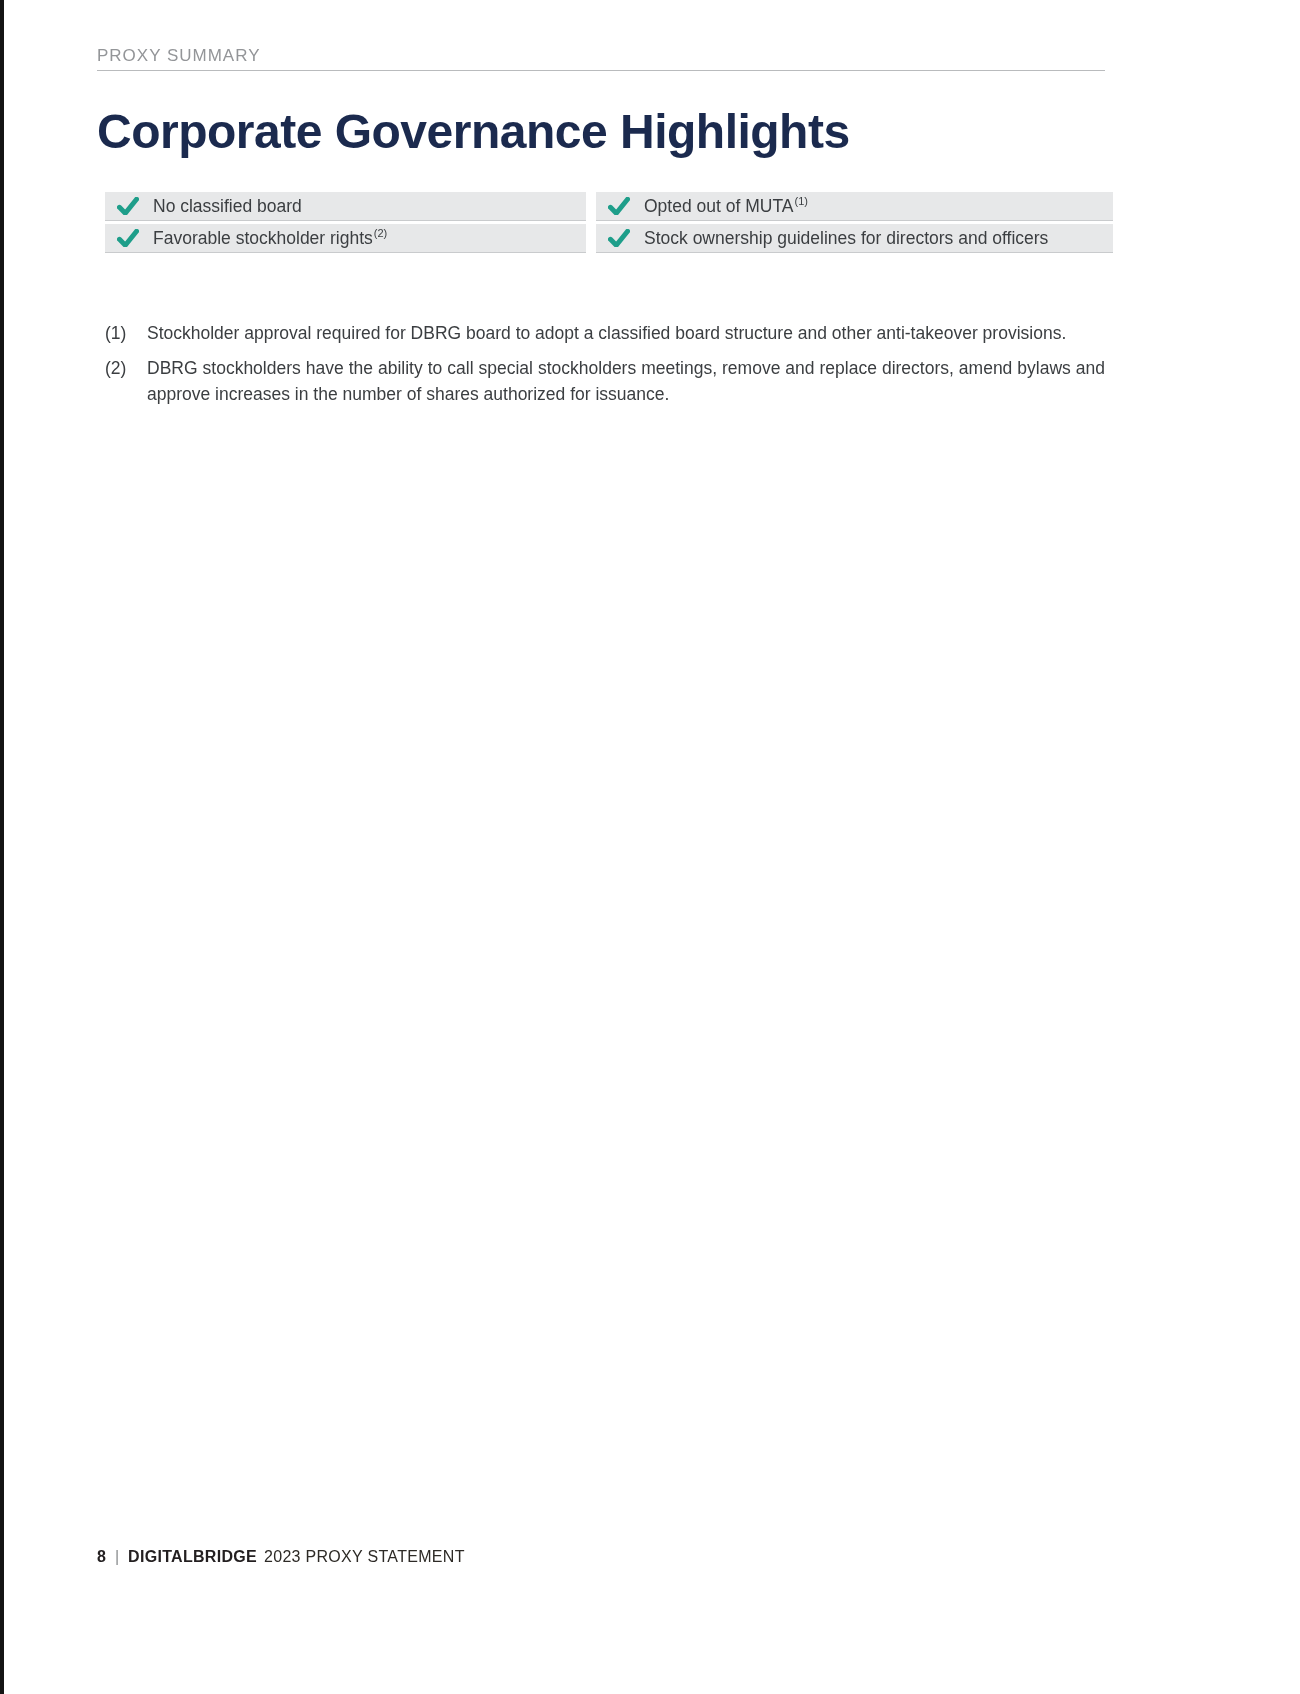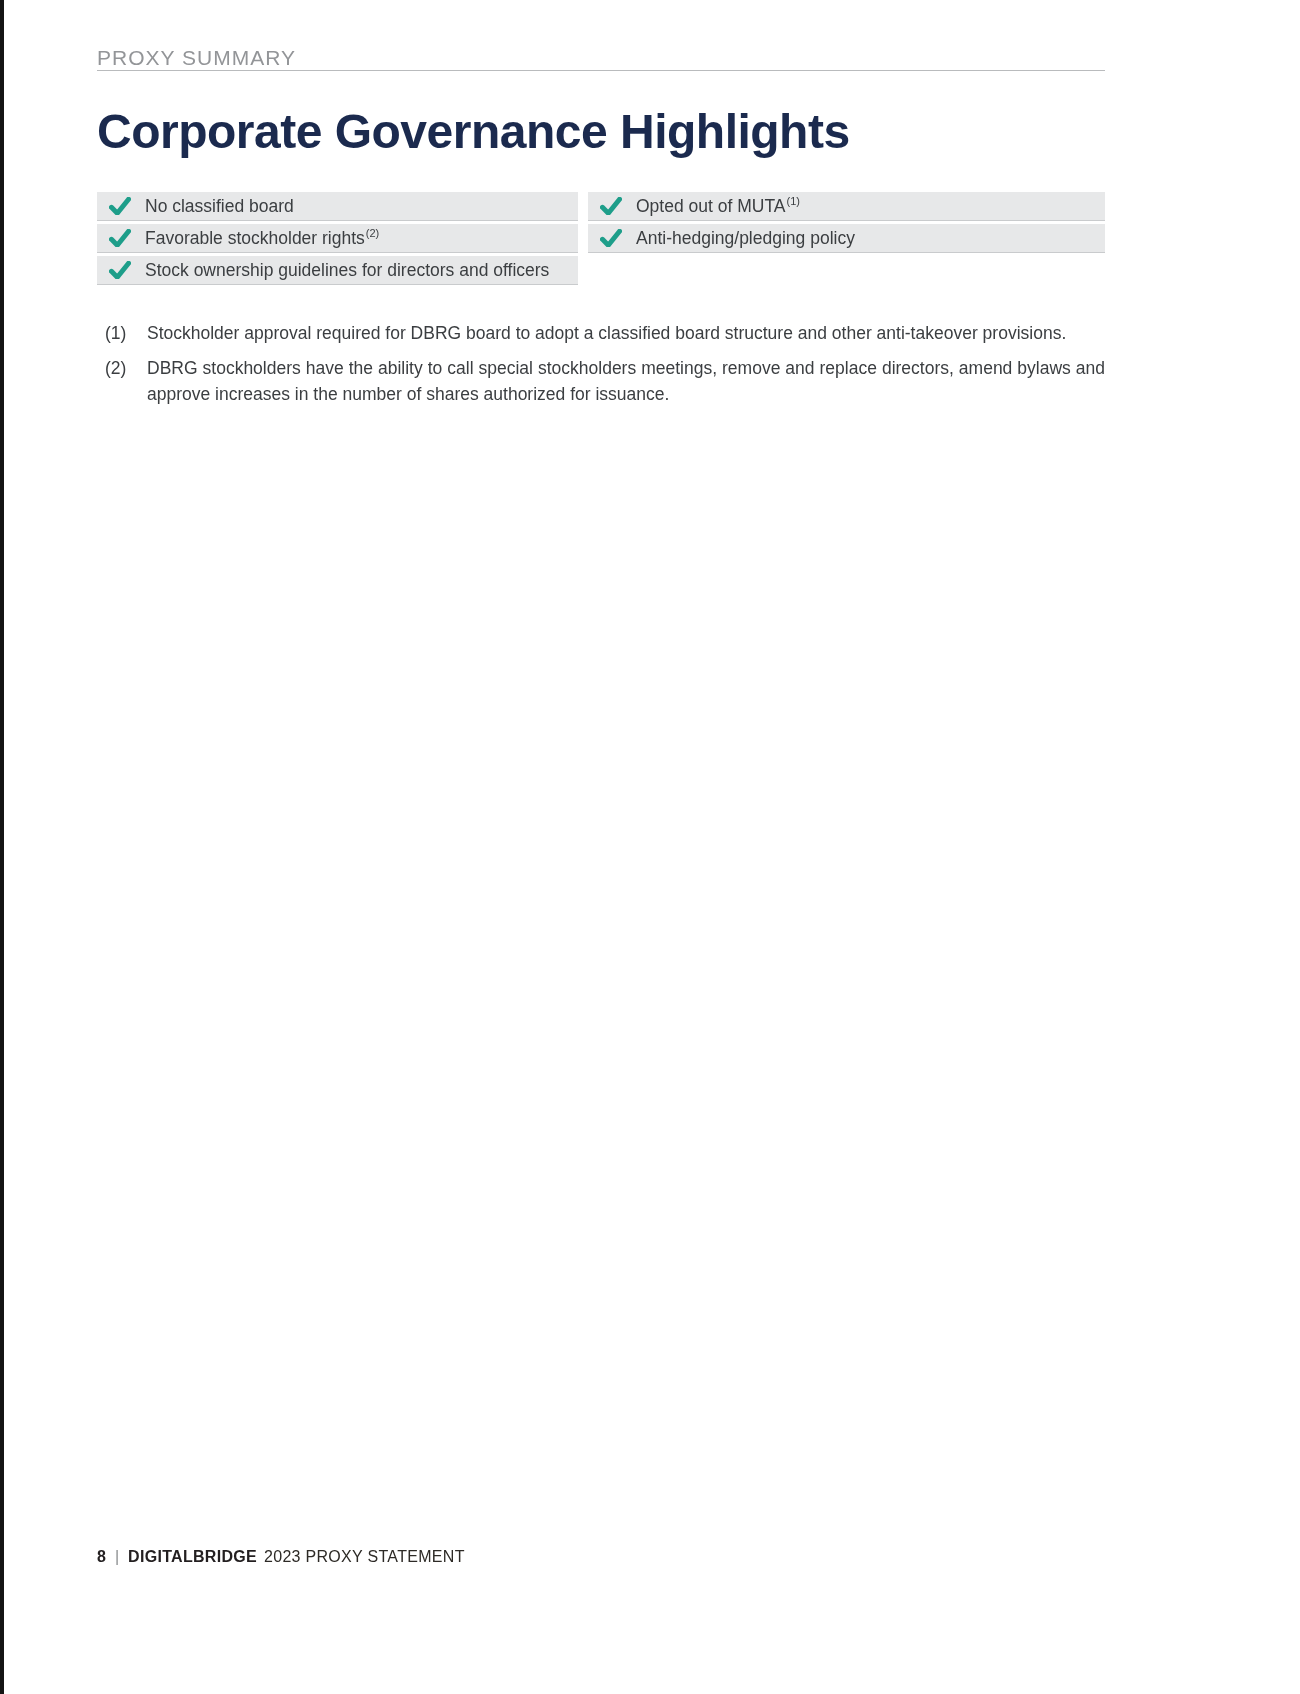--- a/index.html
+++ b/index.html
@@ -27,21 +27,21 @@
     position: absolute;
     left: 97px;
     width: 1008px;
     top: 0;
   }
 
   .eyebrow {
     position: absolute;
     top: 46px;
     left: 0;
-    font-size: 21px;
+    font-size: 17px;
     letter-spacing: 1px;
     color: var(--header-gray, #939598);
   }
 
   .rule {
     position: absolute;
     top: 70px;
     left: 0;
     width: 1008px;
     height: 0;
@@ -55,21 +55,21 @@
     width: 1008px;
     font-size: 48px;
     font-weight: bold;
     letter-spacing: -0.5px;
     color: var(--title-navy, #1b2a4e);
   }
 
   .highlights {
     position: absolute;
     top: 192px;
-    left: 0;
+    left: 8px;
     width: 1008px;
     display: grid;
     grid-template-columns: 481px 1fr;
     column-gap: 10px;
     row-gap: 3px;
   }
 
   .hl-cell {
     height: 29px;
     background: var(--row-gray, #e7e8e9);
@@ -178,29 +178,20 @@
         <span class="hl-label">Favorable stockholder rights</span>
           <span class="hl-sup">(2)</span>
       </div>
 
       <div class="hl-cell">
         <span class="check">
           <svg viewBox="0 0 24 20">
               <path d="M2.5 11.5 L9 18 L21.5 2.5" stroke="currentColor" stroke-width="5.5" fill="none" stroke-linecap="round" stroke-linejoin="round"></path>
             </svg>
         </span>
-        <span class="hl-label">Anti-hedging/pledging policy</span>
-          <span class="hl-sup"></span>
-      </div>
-      <div class="hl-cell">
-        <span class="check">
-          <svg viewBox="0 0 24 20">
-              <path d="M2.5 11.5 L9 18 L21.5 2.5" stroke="currentColor" stroke-width="5.5" fill="none" stroke-linecap="round" stroke-linejoin="round"></path>
-            </svg>
-        </span>
         <span class="hl-label">Stock ownership guidelines for directors and officers</span>
           <span class="hl-sup"></span>
       </div>
 
     </div>
 
     <div class="footnotes">
       <div class="footnote">
         <span class="fn-num">(1)</span>
         <span class="fn-text">Stockholder approval required for DBRG board to adopt a classified board structure and other anti-takeover provisions.</span>

